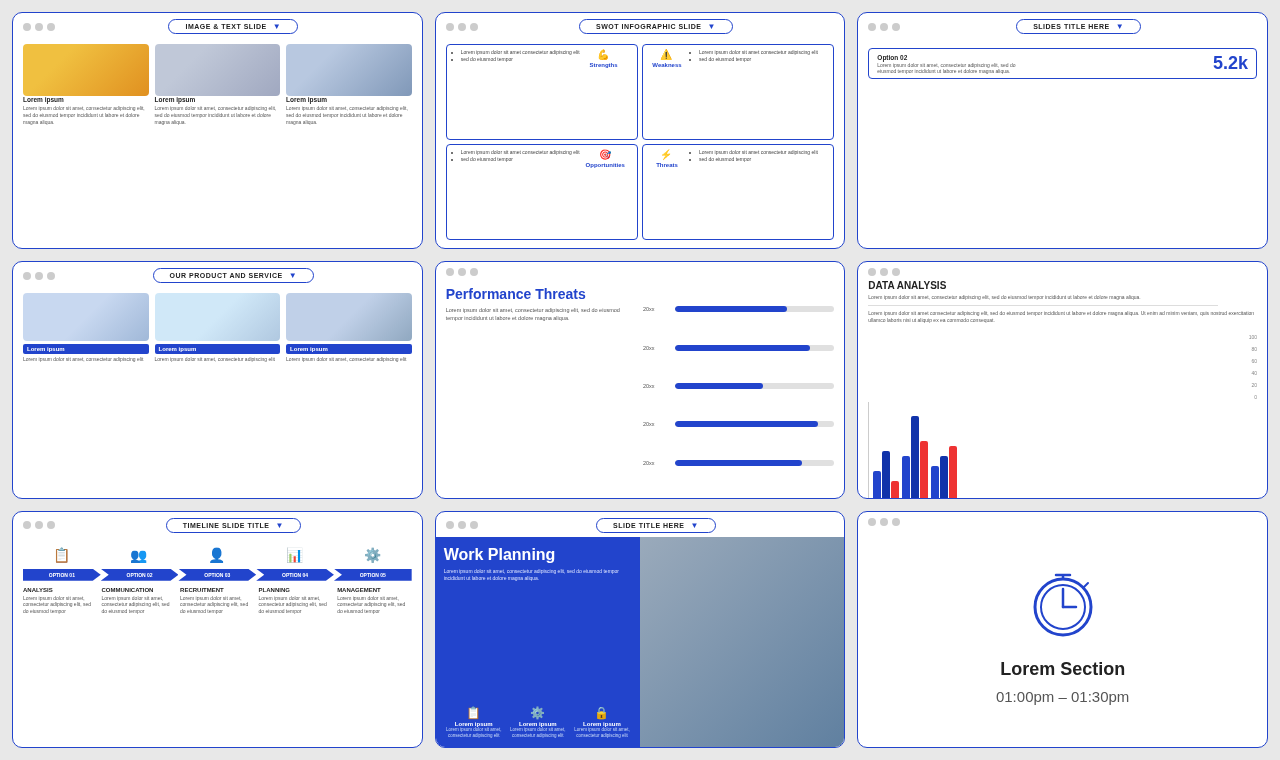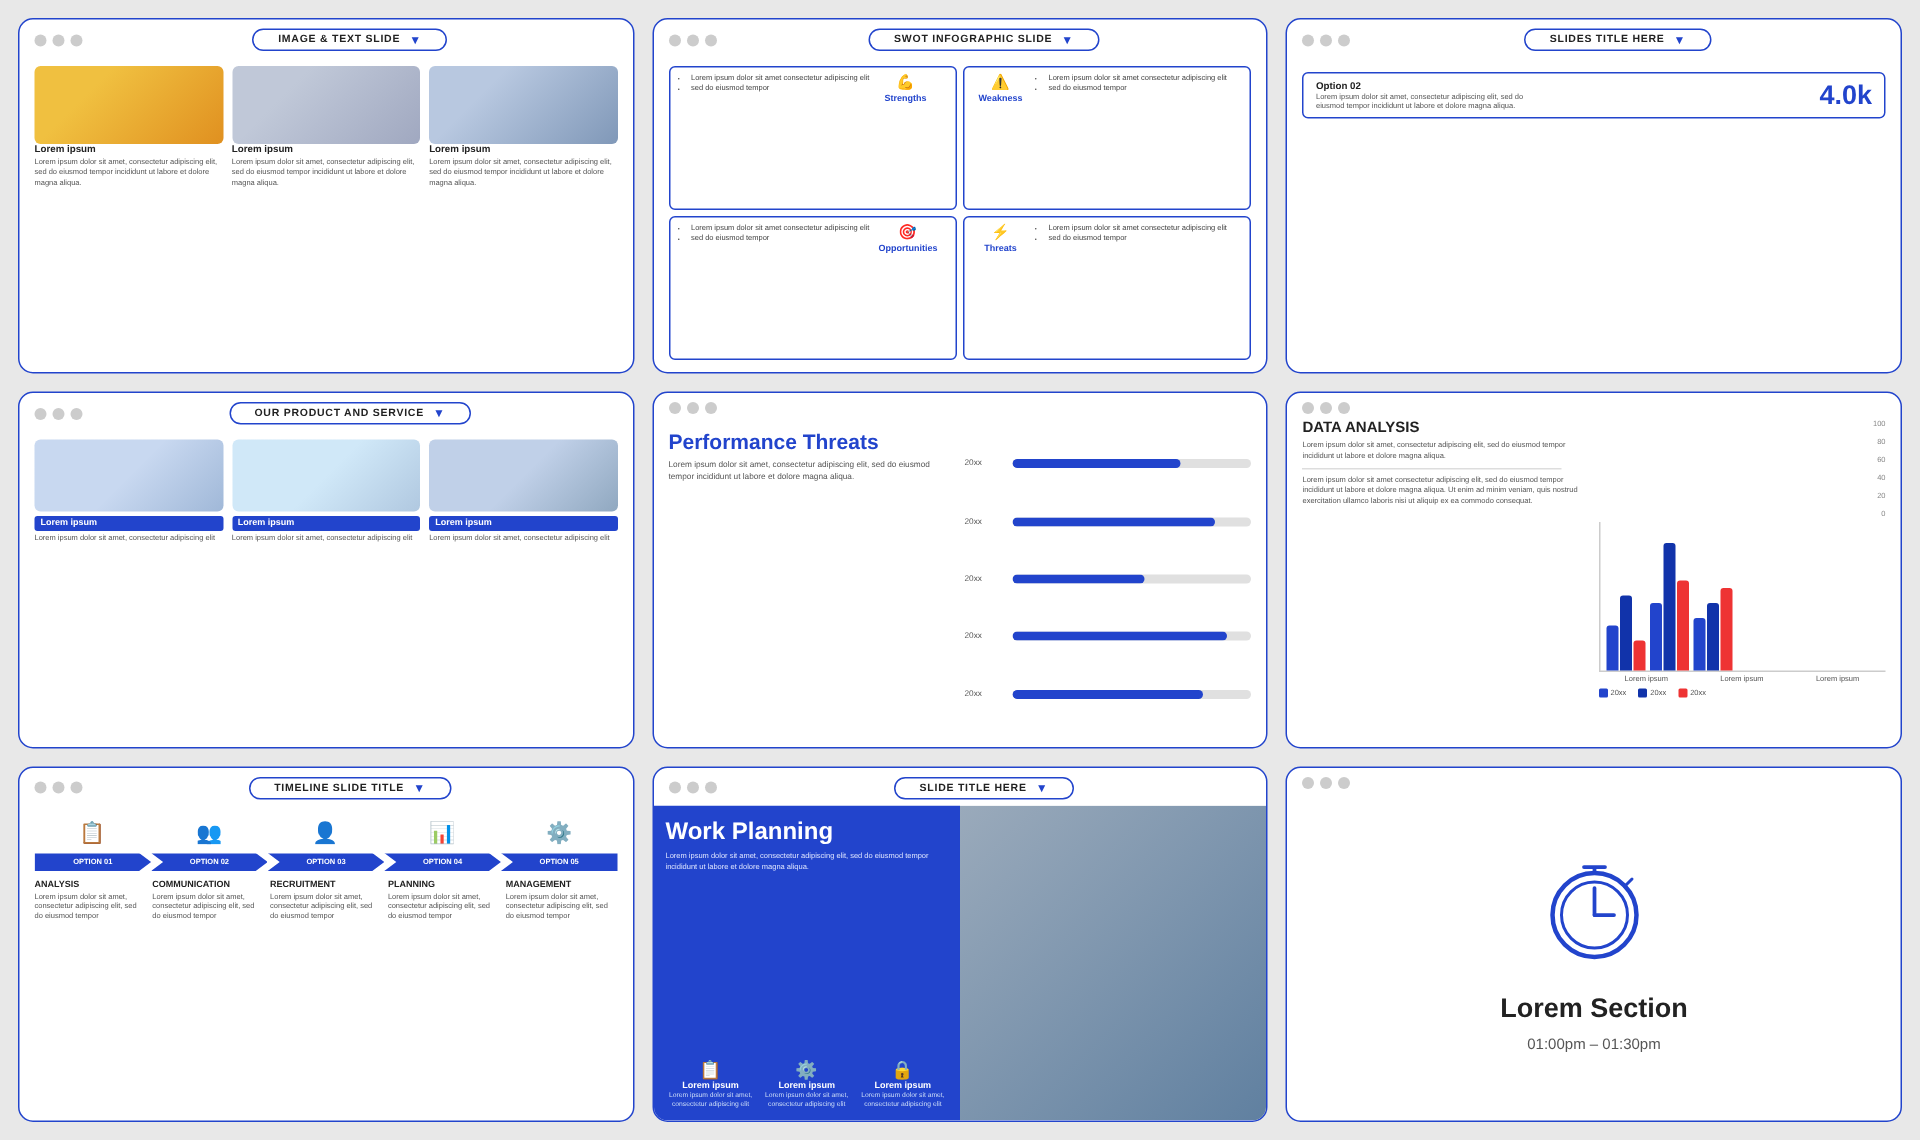--- a/index.html
+++ b/index.html
@@ -182,21 +182,21 @@
       padding: 6px 0;
     }
     .bar-row { display: flex; align-items: center; gap: 4px; margin-bottom: 4px; }
     .bar-label { font-size: 5.5px; color: #555; width: 28px; }
     .bar-track { flex: 1; height: 6px; background: #e0e0e0; border-radius: 3px; overflow: hidden; }
     .bar-fill { height: 100%; background: #2244cc; border-radius: 3px; }
 
     
     .data-layout {
       display: grid;
-      grid-template-columns: 1fr 1fr;
+      grid-template-columns: 1fr;
       gap: 6px;
       height: 100%;
     }
     .data-left { }
     .data-title { font-size: 10px; font-weight: bold; color: #222; margin-bottom: 3px; }
     .data-desc { font-size: 5px; color: #555; line-height: 1.4; margin-bottom: 4px; }
     .data-right { position: relative; }
     .chart-bars {
       display: flex;
       align-items: flex-end;
@@ -297,21 +297,21 @@
     .break-layout {
       display: flex;
       flex-direction: column;
       align-items: center;
       justify-content: center;
       height: 100%;
       gap: 8px;
     }
     .break-icon { font-size: 50px; color: #2244cc; }
     .break-title { font-size: 18px; font-weight: bold; color: #222; text-align: center; }
-    .break-time { font-size: 10px; color: #555; }
+    .break-time { font-size: 15px; color: #555; }
 
     .slide-body-full {
       flex: 1;
       overflow: hidden;
     }
   </style>
 </head>
 <body>
 
 <div class="slide">
@@ -423,21 +423,21 @@
       </div>
     </div>
   </div>
   <div class="slide-body">
     <div class="stats-list">
       <div class="stat-row">
         <div>
           <div class="stat-label">Option 02</div>
           <div class="stat-desc">Lorem ipsum dolor sit amet, consectetur adipiscing elit, sed do eiusmod tempor incididunt ut labore et dolore magna aliqua.</div>
         </div>
-        <div class="stat-value">4.0k</div>
+        <div class="stat-value">5.2k</div>
       </div>
     </div>
   </div>
 </div>
 
 <div class="slide">
   <div class="slide-header">
     <div class="traffic-lights">
       <div class="dot"></div>
       <div class="dot"></div>

